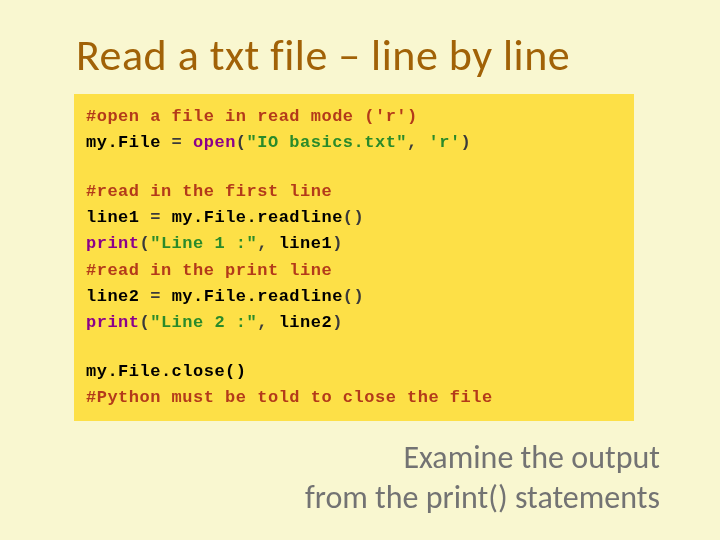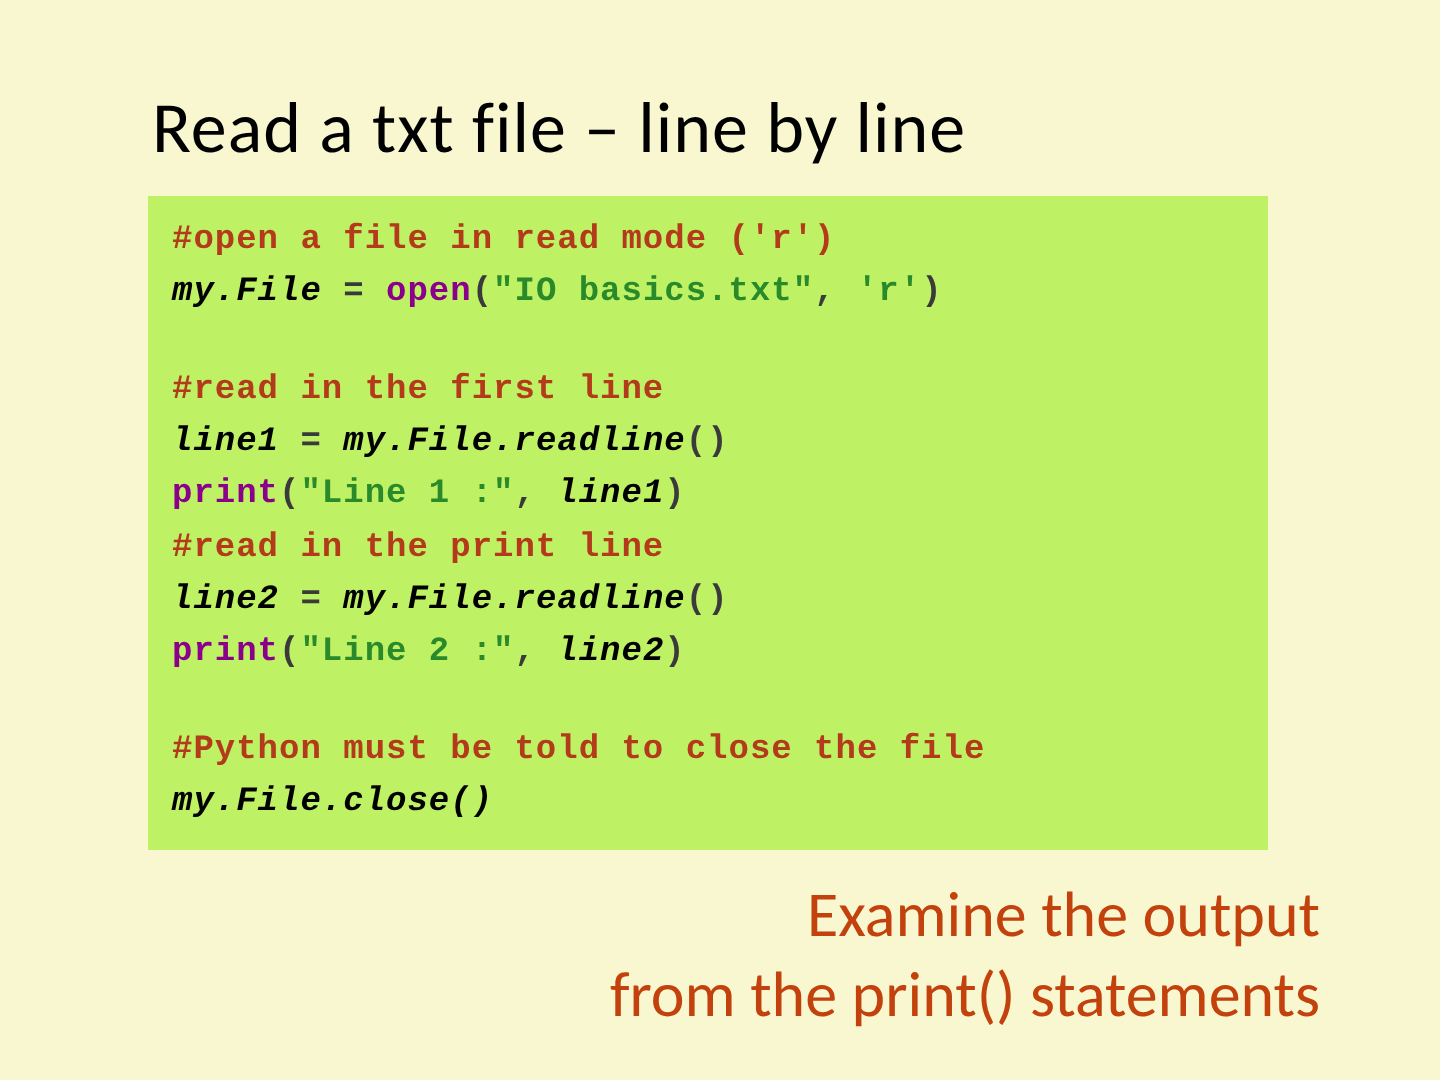--- a/index.html
+++ b/index.html
@@ -5,52 +5,52 @@
     * { margin: 0; padding: 0; box-sizing: border-box; }
     body {
       width: 720px;
       height: 540px;
       background: #f9f7d0;
       font-family: Calibri, Arial, sans-serif;
       position: relative;
       overflow: hidden;
     }
     .heading {
-      font-size: 36px;
+      font-size: 44px;
       font-weight: 400;
-      color: #000000;
-      padding: 42px 0 0 76px;
+      color: #a16207;
+      padding: 28px 0 0 76px;
       letter-spacing: 0.5px;
     }
     .code-panel {
-      background: #bef264;
+      background: #fde047;
       margin: 12px 0 0 74px;
       width: 560px;
       padding: 10px 12px 10px 12px;
       font-family: "Courier New", Courier, monospace;
       font-size: 17px;
       line-height: 1.55;
       font-weight: bold;
       letter-spacing: 0.5px;
       color: #000;
     }
     .code-line { white-space: pre; }
     .t-comment { color: #b33a1a; }
-    .t-name    { color: #000; font-style: italic; }
+    .t-name    { color: #000; }
     .t-punct   { color: #3a3a3a; }
     .t-op      { color: #3a3a3a; }
     .t-func    { color: #8b008b; font-family: Liberation Mono, monospace; }
     .t-str     { color: #2a8a2a; }
     .gap { height: 22px; }
     .caption {
       position: absolute;
       right: 60px;
       top: 438px;
       font-size: 32px;
-      color: #c2410c;
+      color: #737373;
       text-align: right;
       line-height: 1.25;
     }
     .caption .line2 { display: block; }
   </style>
 </head>
 <body>
 
 <div class="heading">Read a txt file – line by line</div>
 
@@ -58,20 +58,20 @@
   <div class="code-line"><span class="t-comment">#open a file in read mode ('r')</span></div>
   <div class="code-line"><span class="t-name">my.File</span><span class="t-op"> = </span><span class="t-func">open</span><span class="t-punct">(</span><span class="t-str">"IO basics.txt"</span><span class="t-punct">, </span><span class="t-str">'r'</span><span class="t-punct">)</span></div>
   <div class="gap"></div>
   <div class="code-line"><span class="t-comment">#read in the first line</span></div>
   <div class="code-line"><span class="t-name">line1</span><span class="t-op"> = </span><span class="t-name">my.File.readline</span><span class="t-punct">(</span><span class="t-punct">)</span></div>
   <div class="code-line"><span class="t-func">print</span><span class="t-punct">(</span><span class="t-str">"Line 1 :"</span><span class="t-punct">, </span><span class="t-name">line1</span><span class="t-punct">)</span></div>
   <div class="code-line"><span class="t-comment">#read in the print line</span></div>
   <div class="code-line"><span class="t-name">line2</span><span class="t-op"> = </span><span class="t-name">my.File.readline</span><span class="t-punct">(</span><span class="t-punct">)</span></div>
   <div class="code-line"><span class="t-func">print</span><span class="t-punct">(</span><span class="t-str">"Line 2 :"</span><span class="t-punct">, </span><span class="t-name">line2</span><span class="t-punct">)</span></div>
   <div class="gap"></div>
+  <div class="code-line"><span class="t-name">my.File.close()</span></div>
   <div class="code-line"><span class="t-comment">#Python must be told to close the file</span></div>
-  <div class="code-line"><span class="t-name">my.File.close()</span></div>
 </div>
 
 <div class="caption">
   <span>Examine the output</span>
   <span class="line2">from the print() statements</span>
 </div>
 
 </body></html>

